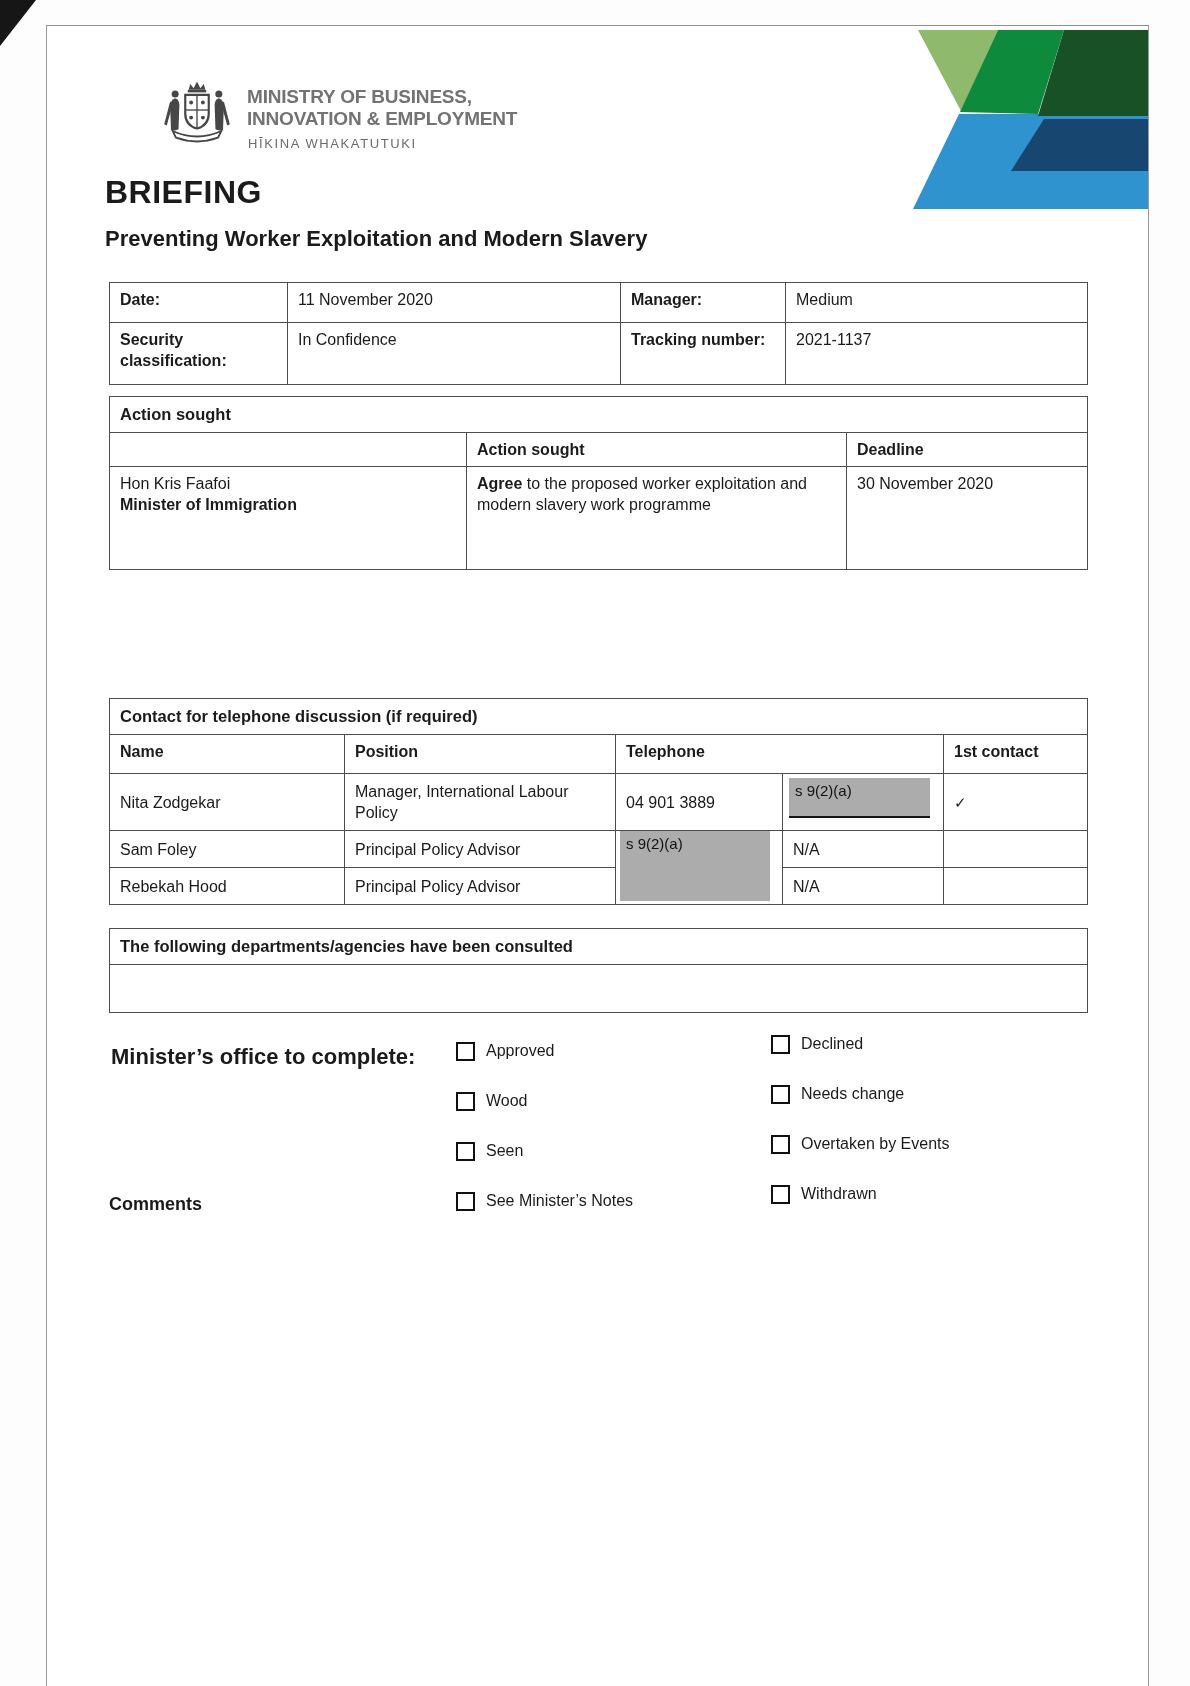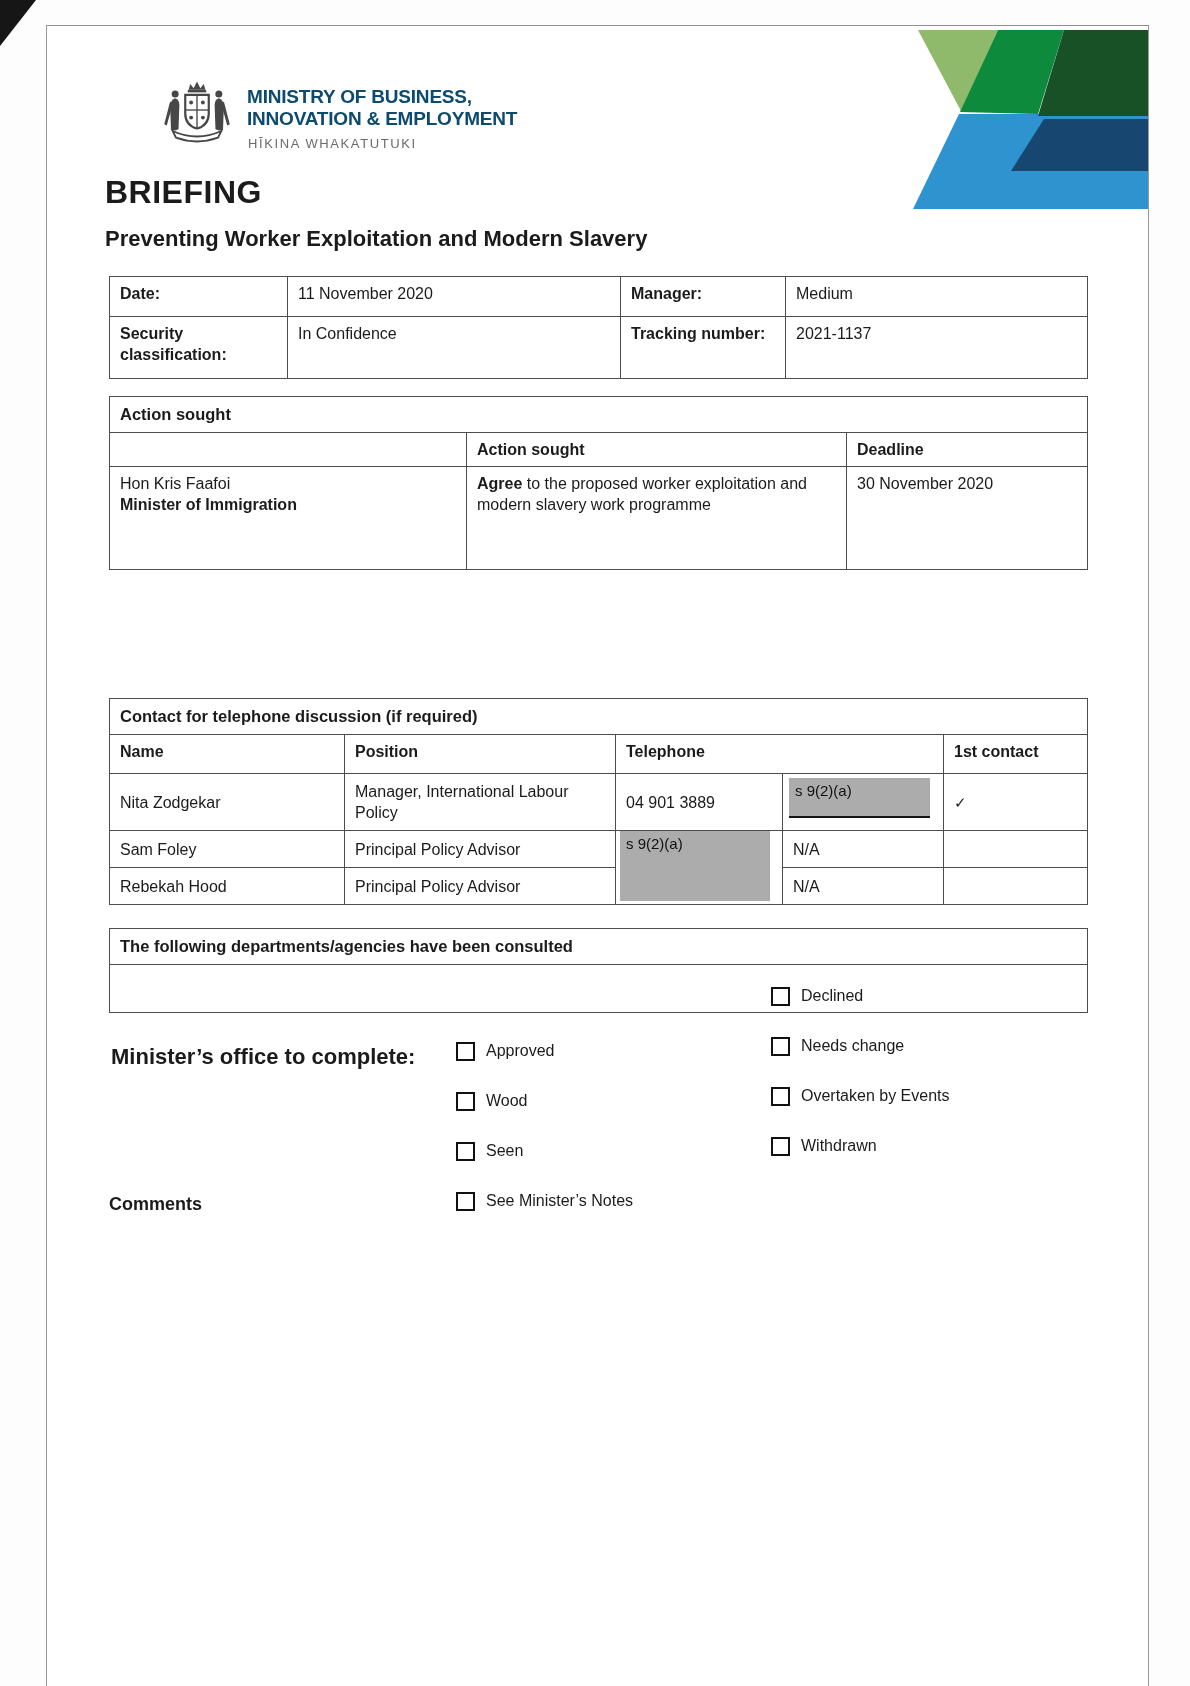--- a/index.html
+++ b/index.html
@@ -9,48 +9,48 @@
     -webkit-font-smoothing:antialiased;
   }
   .corner-mark{position:absolute;left:0;top:0;width:36px;height:46px;background:#161616;
     clip-path:polygon(0 0,100% 0,0 100%);}
   .page{position:absolute;left:46px;top:25px;width:1101px;height:1661px;background:#fff;
     border-top:1px solid #8f8f8f;border-left:1px solid #9a9a9a;border-right:1px solid #9a9a9a;}
 
   
   .crest{position:absolute;left:108px;top:52px;}
   .wordmark{position:absolute;left:200px;top:60px;line-height:22px;font-weight:bold;
-    font-size:19px;letter-spacing:-0.2px;color:#0c4a6e;}
+    font-size:19px;letter-spacing:-0.2px;color:#737373;}
   .maori{position:absolute;left:201px;top:110px;font-size:13px;letter-spacing:1.6px;color:#6b6b6b;}
 
   .brand-graphic{position:absolute;left:0;top:0;width:1101px;height:190px;pointer-events:none;}
 
   .title{position:absolute;left:58px;top:148px;font-size:32px;font-weight:bold;letter-spacing:.5px;}
   .subtitle{position:absolute;left:58px;top:200px;font-size:22px;font-weight:bold;}
 
   table{border-collapse:collapse;table-layout:fixed;position:absolute;left:62px;background:#fff;}
   td{border:1px solid #4d4d4d;padding:6px 10px;font-size:16px;vertical-align:top;line-height:21px;}
   .tbl-title{font-weight:bold;font-size:16.5px;padding:7px 10px;}
   .lbl{font-weight:bold;}
 
-  .meta-table{top:250px;width:978px;border-radius:10px;}
+  .meta-table{top:256px;width:978px;border-radius:10px;}
   .action-table{top:370px;width:978px;}
   .contact-table{top:672px;width:978px;}
   .consulted-table{top:902px;width:978px;}
 
   .hdr{font-weight:bold;}
   .role{font-weight:bold;}
   .redact{background:#acacac;color:#111;font-size:15px;padding:2px 6px;box-sizing:border-box;}
   .redact.signed{border-bottom:2px solid #151515;}
   .check{font-size:15px;}
 
   .mo-label{position:absolute;left:64px;top:1018px;font-size:22px;font-weight:bold;}
   .cb-col{position:absolute;display:flex;flex-direction:column;gap:32px;}
   .cb-col.left{left:409px;top:1016px;}
-  .cb-col.right{left:724px;top:961px;}
+  .cb-col.right{left:724px;top:1009px;}
   .cb-row{display:flex;align-items:center;gap:11px;height:18px;}
   .cb-box{width:15px;height:15px;border:2px solid #111;background:#fff;flex:0 0 auto;}
   .cb-text{font-size:16px;}
 
   .comments{position:absolute;left:62px;top:1168px;font-size:18px;font-weight:bold;}
 </style>
 </head>
 <body>
 
 <div class="corner-mark"></div>

